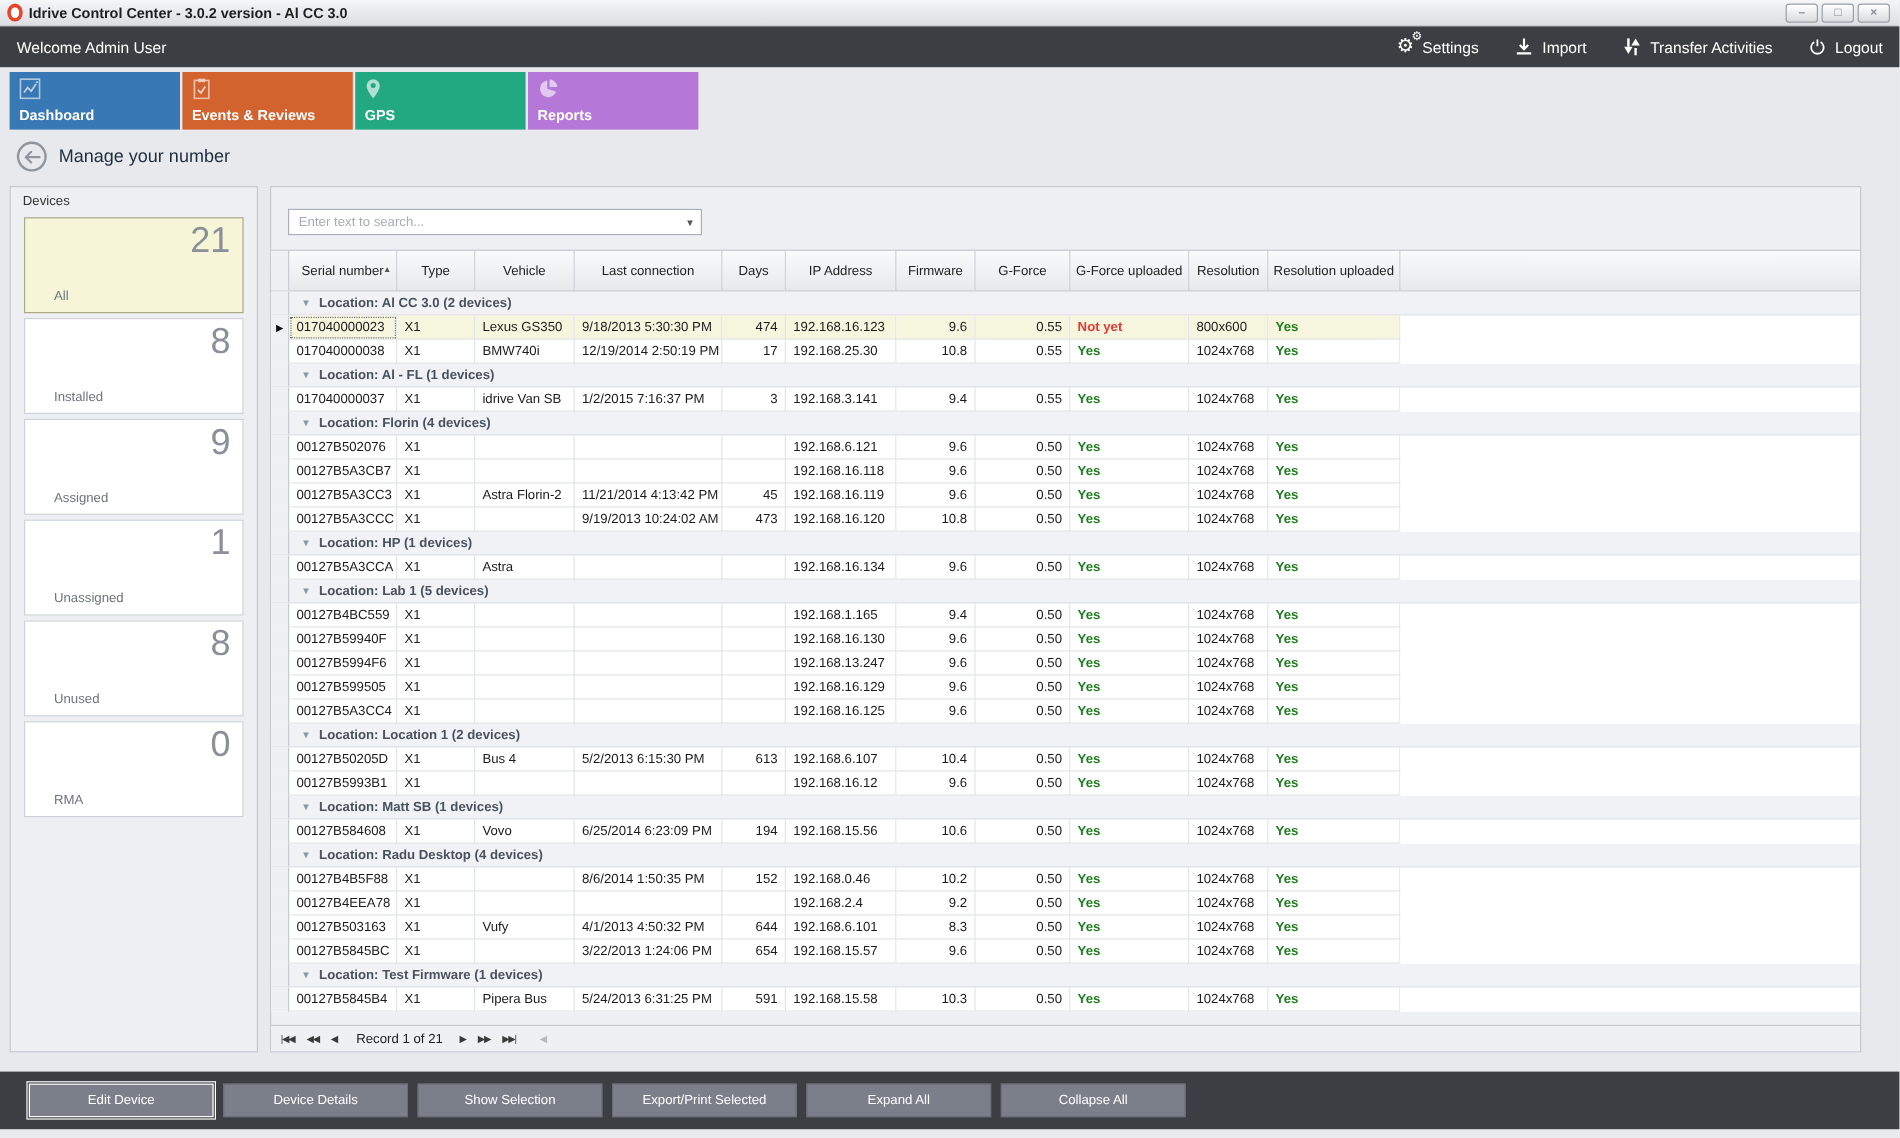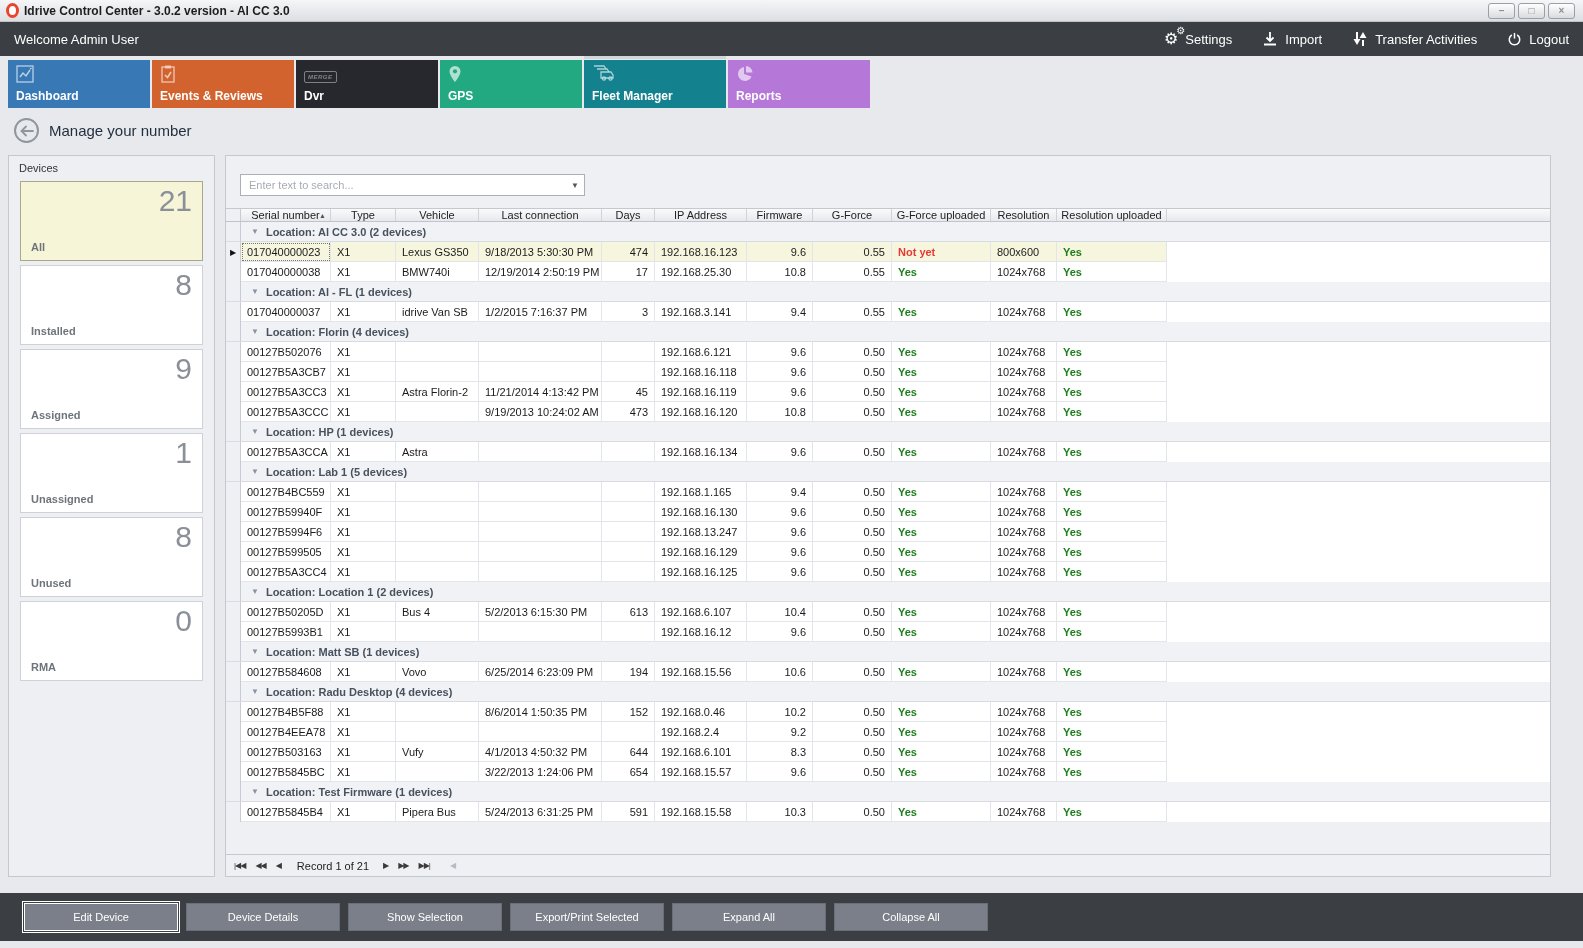--- a/index.html
+++ b/index.html
@@ -44,34 +44,34 @@
   .page-title { font-size:15px; color:#1f2d3d; }
 
   
   .sidebar { position:absolute; left:8px; top:155px; width:207px; height:722px;
     background:#edeff2; border:1px solid #c4c9cf; }
   .sidebar-title { font-size:11px; color:#333; padding:6px 0 7px 10px; }
   .cards { padding:0 11px; }
   .dev-card { position:relative; height:80px; background:#fff; border:1px solid #ced2d8; margin-bottom:4px; cursor:pointer; }
   .dev-card.selected { background:#f6f5d8; border:1px solid #aaa88b; }
   .dev-count { position:absolute; top:2px; right:10px; font-size:30px; color:#8a8f98; }
-  .dev-label { position:absolute; left:10px; bottom:7px; font-size:11px; font-weight:bold; color:#6e747b; }
+  .dev-label { position:absolute; left:24px; bottom:7px; font-size:11px; font-weight:normal; color:#6e747b; }
 
   
   .gridpanel { position:absolute; left:225px; top:155px; width:1326px; height:722px;
     background:#eff0f3; border:1px solid #c4c9cf; }
   .searchbox { position:absolute; top:18px; left:14px; width:345px; height:22px;
     background:#fff; border:1px solid #a9b0ba; display:flex; align-items:center; }
   .searchbox input { flex:1; border:none; outline:none; font-size:11px; padding:0 8px;
     font-family:"Liberation Sans", sans-serif; color:#333; background:transparent; }
   .searchbox input::placeholder { color:#a7acb4; }
   .combo-arrow { width:18px; font-size:8px; color:#555; text-align:center; cursor:pointer; }
 
   .grid { position:absolute; top:52px; left:0; right:0; }
-  .hdr-row { display:flex; height:14px; background:linear-gradient(#f9fafb,#e7e9ed);
+  .hdr-row { display:flex; height:35px; background:linear-gradient(#f9fafb,#e7e9ed);
     border-bottom:1px solid #bfc4cb; border-top:1px solid #c4c9cf; }
   .ind-cell { width:15px; flex:0 0 15px; background:#eef0f3; border-right:1px solid #c8ccd2;
     font-size:8px; color:#111; display:flex; align-items:center; justify-content:center; }
   .hcell { position:relative; border-right:1px solid #cfd3da; font-size:11px; color:#222;
     display:flex; align-items:center; justify-content:center; padding:0 4px; cursor:pointer;
     white-space:nowrap; overflow:hidden; }
   .hcell .sort { position:absolute; right:4px; font-size:7px; color:#555; }
   .hdr-filler { flex:1; }
 
   .grow { display:flex; height:20px; background:#f1f2f5; border-bottom:1px solid #d8dbe0; cursor:pointer; }
@@ -166,42 +166,26 @@
       <div class="tile-label">Dashboard</div>
     </div>
     <div class="tile" style="background: rgb(210, 98, 46);">
       <span class="tile-icon"><svg width="16" height="18" viewBox="0 0 16 18">
           <rect x="2" y="2" width="12" height="15" fill="none" stroke="rgba(255,255,255,.8)" stroke-width="1.4"></rect>
           <rect x="5" y="0.5" width="6" height="3" fill="rgba(255,255,255,.8)"></rect>
           <path d="M5 10l2.5 2.5L11 7" stroke="rgba(255,255,255,.9)" stroke-width="1.6" fill="none"></path>
         </svg></span>
       <div class="tile-label">Events &amp; Reviews</div>
     </div>
-    <div class="tile" style="background: rgb(38, 40, 45);">
-      <span class="tile-icon"><span class="merge-badge">MERGE</span></span>
-      <div class="tile-label">Dvr</div>
-    </div>
     <div class="tile" style="background: rgb(34, 169, 129);">
       <span class="tile-icon"><svg width="14" height="18" viewBox="0 0 14 18">
           <path d="M7 1a5.5 5.5 0 0 1 5.5 5.5C12.5 10.5 7 17 7 17S1.5 10.5 1.5 6.5A5.5 5.5 0 0 1 7 1z" fill="rgba(255,255,255,.85)"></path>
           <circle cx="7" cy="6.3" r="2.1" fill="#22a981"></circle>
         </svg></span>
       <div class="tile-label">GPS</div>
-    </div>
-    <div class="tile selected" style="background: rgb(20, 129, 143);">
-      <span class="tile-icon"><svg width="24" height="17" viewBox="0 0 24 17">
-          <g stroke="rgba(255,255,255,.85)" stroke-width="1.3" fill="none">
-            <path d="M9 7h10l2 3v3h-12z"></path>
-            <circle cx="12" cy="13.5" r="1.6"></circle>
-            <circle cx="18.5" cy="13.5" r="1.6"></circle>
-            <path d="M5 4h10l2 3"></path>
-            <path d="M2 1h10l2 3"></path>
-          </g>
-        </svg></span>
-      <div class="tile-label">Fleet Manager</div>
     </div>
     <div class="tile" style="background: rgb(182, 120, 216);">
       <span class="tile-icon"><svg width="18" height="18" viewBox="0 0 18 18">
           <path d="M8 2a7 7 0 1 0 7.5 9.5L8 9z" fill="rgba(255,255,255,.8)"></path>
           <path d="M10 1a7 7 0 0 1 6.5 6.5L10 7.5z" fill="rgba(255,255,255,.8)"></path>
         </svg></span>
       <div class="tile-label">Reports</div>
     </div>
   </div>
 

